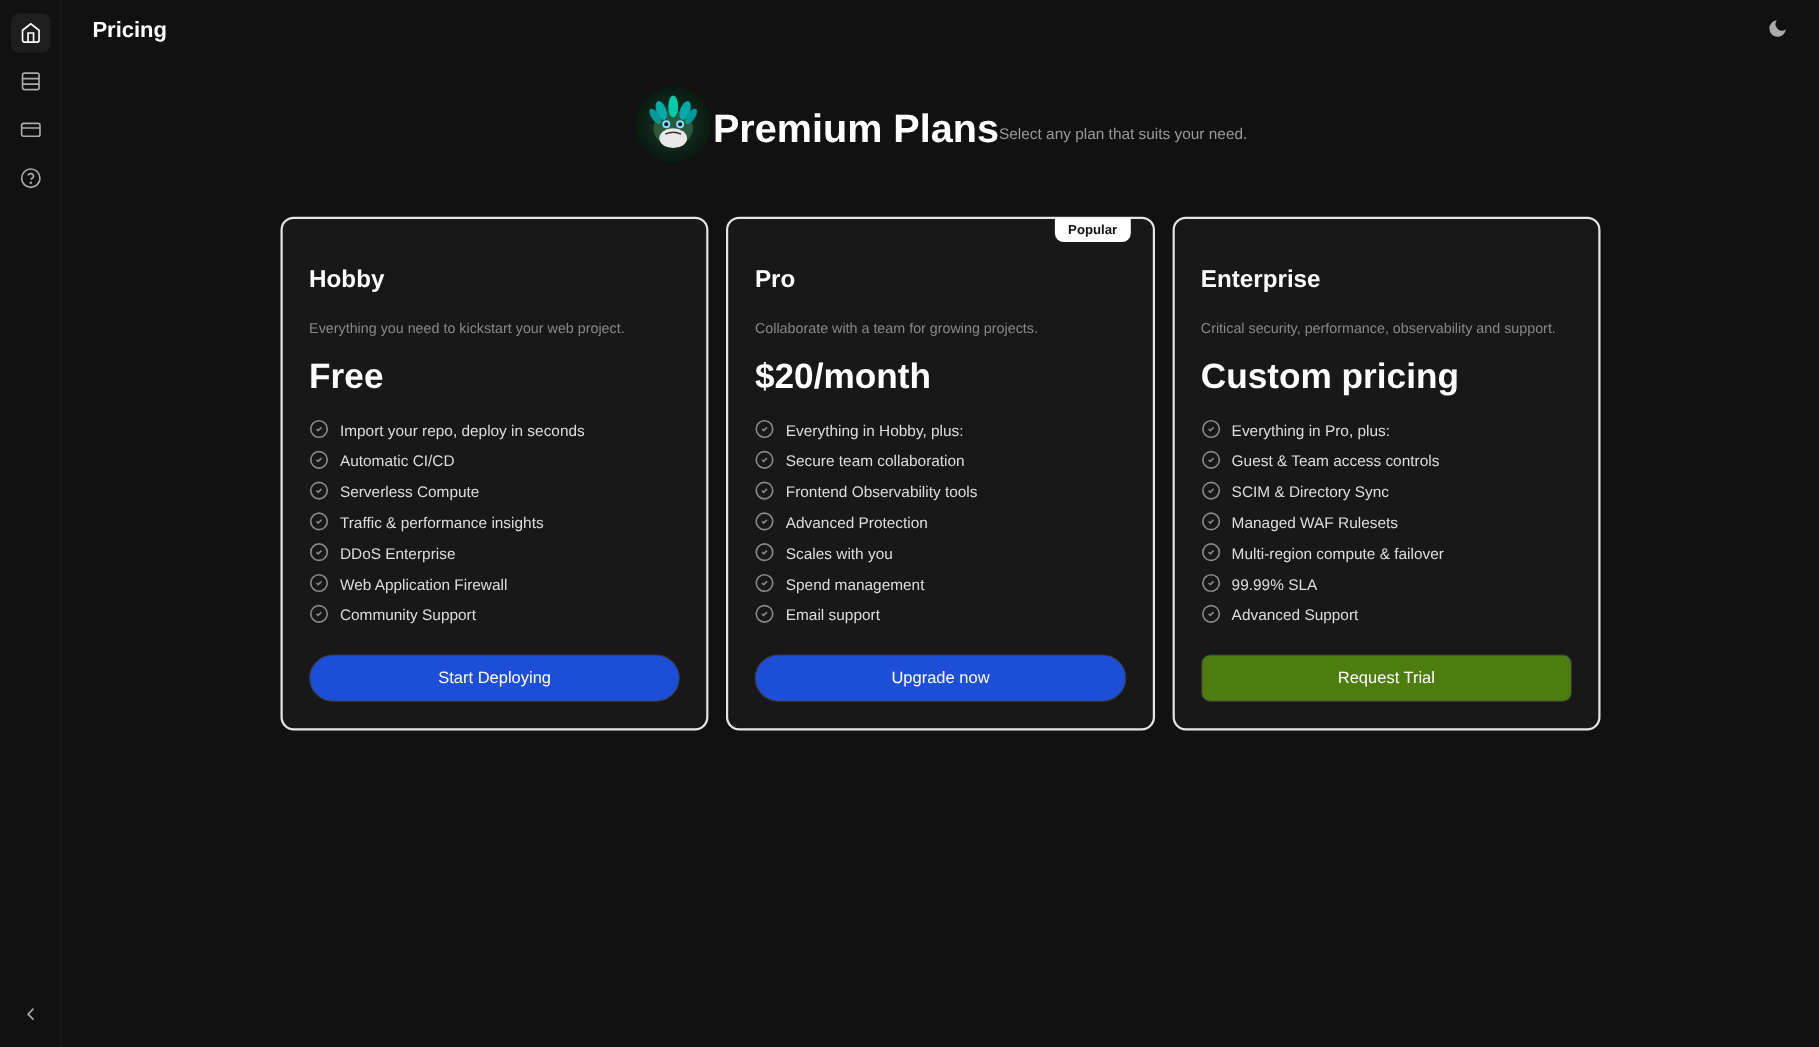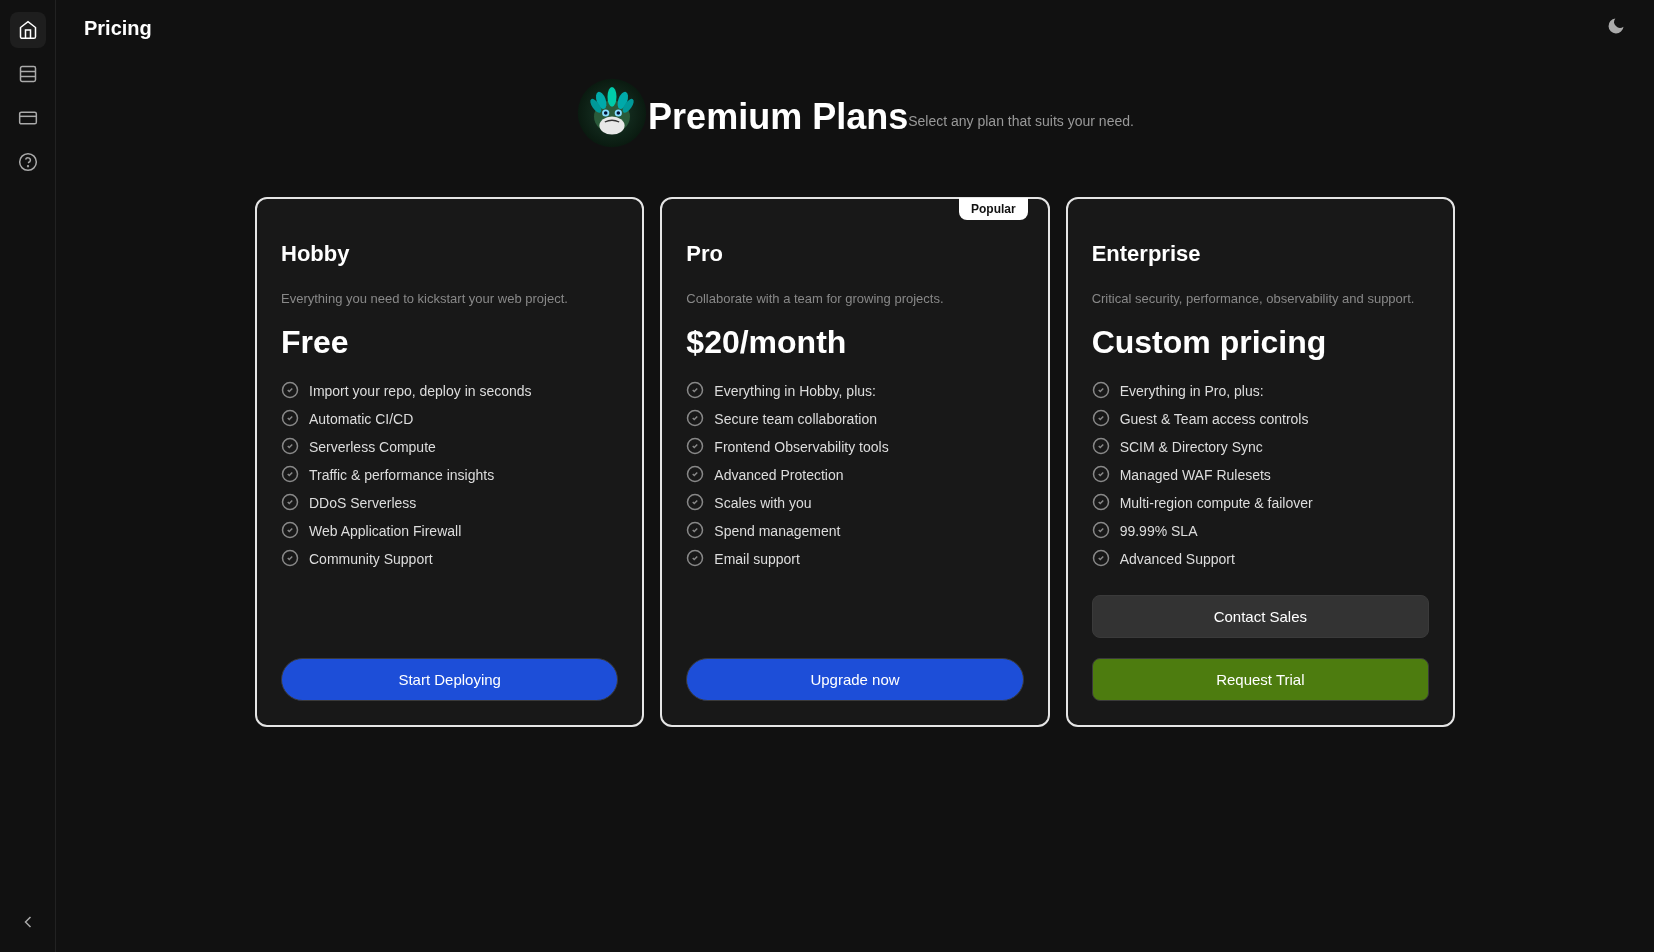--- a/index.html
+++ b/index.html
@@ -320,21 +320,21 @@
                 <circle cx="12" cy="12" r="10"></circle>
                 <polyline points="9 12 11 14 15 10"></polyline>
               </svg>
             <span>Traffic &amp; performance insights</span>
           </li>
           <li class="feature-item">
             <svg class="check-svg" viewBox="0 0 24 24" fill="none" stroke="#888" stroke-width="2">
                 <circle cx="12" cy="12" r="10"></circle>
                 <polyline points="9 12 11 14 15 10"></polyline>
               </svg>
-            <span>DDoS Serverless</span>
+            <span>DDoS Enterprise</span>
           </li>
           <li class="feature-item">
             <svg class="check-svg" viewBox="0 0 24 24" fill="none" stroke="#888" stroke-width="2">
                 <circle cx="12" cy="12" r="10"></circle>
                 <polyline points="9 12 11 14 15 10"></polyline>
               </svg>
             <span>Web Application Firewall</span>
           </li>
           <li class="feature-item">
             <svg class="check-svg" viewBox="0 0 24 24" fill="none" stroke="#888" stroke-width="2">
@@ -455,20 +455,19 @@
           </li>
           <li class="feature-item">
             <svg class="check-svg" viewBox="0 0 24 24" fill="none" stroke="#888" stroke-width="2">
                 <circle cx="12" cy="12" r="10"></circle>
                 <polyline points="9 12 11 14 15 10"></polyline>
               </svg>
             <span>Advanced Support</span>
           </li>
         </ul>
         <div class="enterprise-buttons">
-          <button class="plan-button secondary">Contact Sales</button>
           <button class="plan-button tertiary">Request Trial</button>
         </div>
       </div>
 
     </div>
   </div>
 </div>
 
 </body></html>

